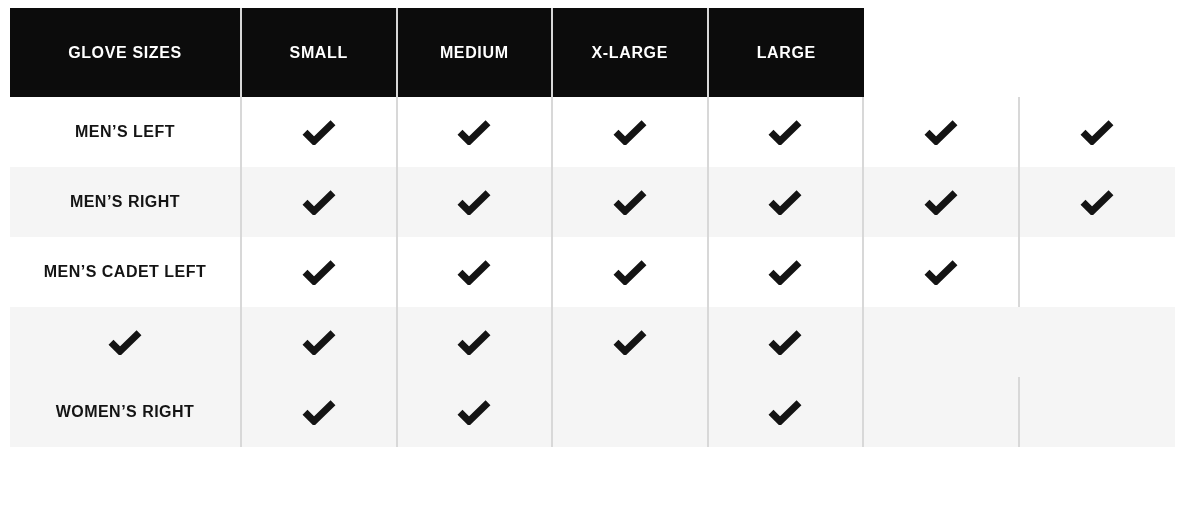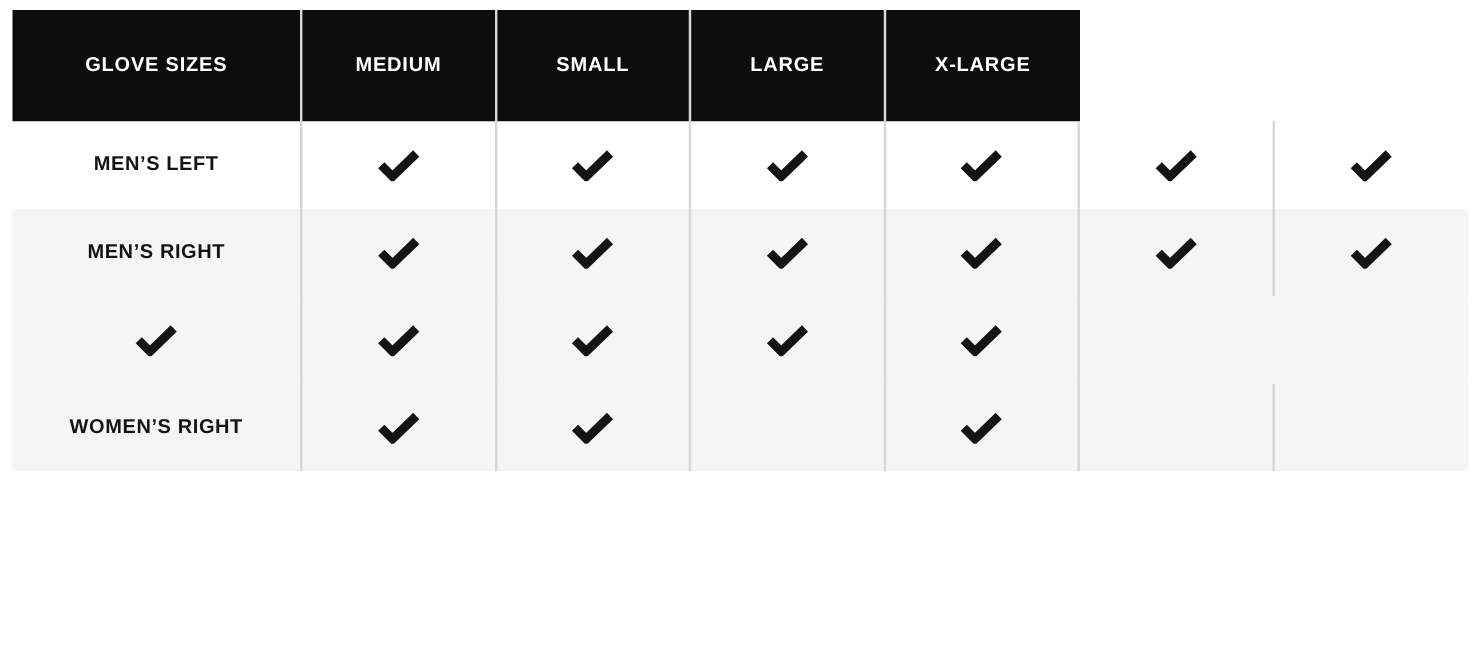--- a/index.html
+++ b/index.html
@@ -65,24 +65,24 @@
 
   .check{display:block;color:var(--check);}
 </style>
 </head>
 <body>
 
 <div class="table">
 
   <div class="tr thead">
     <div class="th">GLOVE SIZES</div>
+    <div class="th">SMALL</div>
     <div class="th">MEDIUM</div>
-    <div class="th">SMALL</div>
+    <div class="th">X-LARGE</div>
     <div class="th">LARGE</div>
-    <div class="th">X-LARGE</div>
   </div>
 
   <div class="tr body">
     <div class="td label-cell">MEN’S LEFT</div>
     <div class="td check-cell">
         <svg class="check" width="34" height="25" viewBox="0 0 34 25" aria-hidden="true">
     <path d="M3 12.2 L12 21.2 L31 2.8" fill="none" stroke="currentColor" stroke-width="7" stroke-linecap="butt" stroke-linejoin="miter"></path>
   </svg>
       </div>
     <div class="td check-cell">
@@ -139,20 +139,49 @@
     <path d="M3 12.2 L12 21.2 L31 2.8" fill="none" stroke="currentColor" stroke-width="7" stroke-linecap="butt" stroke-linejoin="miter"></path>
   </svg>
       </div>
     <div class="td check-cell">
         <svg class="check" width="34" height="25" viewBox="0 0 34 25" aria-hidden="true">
     <path d="M3 12.2 L12 21.2 L31 2.8" fill="none" stroke="currentColor" stroke-width="7" stroke-linecap="butt" stroke-linejoin="miter"></path>
   </svg>
       </div>
   </div>
 
+  <div class="tr body">
+    <div class="td label-cell">MEN’S CADET LEFT</div>
+    <div class="td check-cell">
+        <svg class="check" width="34" height="25" viewBox="0 0 34 25" aria-hidden="true">
+    <path d="M3 12.2 L12 21.2 L31 2.8" fill="none" stroke="currentColor" stroke-width="7" stroke-linecap="butt" stroke-linejoin="miter"></path>
+  </svg>
+      </div>
+    <div class="td check-cell">
+        <svg class="check" width="34" height="25" viewBox="0 0 34 25" aria-hidden="true">
+    <path d="M3 12.2 L12 21.2 L31 2.8" fill="none" stroke="currentColor" stroke-width="7" stroke-linecap="butt" stroke-linejoin="miter"></path>
+  </svg>
+      </div>
+    <div class="td check-cell">
+        <svg class="check" width="34" height="25" viewBox="0 0 34 25" aria-hidden="true">
+    <path d="M3 12.2 L12 21.2 L31 2.8" fill="none" stroke="currentColor" stroke-width="7" stroke-linecap="butt" stroke-linejoin="miter"></path>
+  </svg>
+      </div>
+    <div class="td check-cell">
+        <svg class="check" width="34" height="25" viewBox="0 0 34 25" aria-hidden="true">
+    <path d="M3 12.2 L12 21.2 L31 2.8" fill="none" stroke="currentColor" stroke-width="7" stroke-linecap="butt" stroke-linejoin="miter"></path>
+  </svg>
+      </div>
+    <div class="td check-cell">
+        <svg class="check" width="34" height="25" viewBox="0 0 34 25" aria-hidden="true">
+    <path d="M3 12.2 L12 21.2 L31 2.8" fill="none" stroke="currentColor" stroke-width="7" stroke-linecap="butt" stroke-linejoin="miter"></path>
+  </svg>
+      </div>
+    <div class="td check-cell"></div>
+  </div>
 
   <div class="tr body alt">
     <div class="td check-cell">
         <svg class="check" width="34" height="25" viewBox="0 0 34 25" aria-hidden="true">
     <path d="M3 12.2 L12 21.2 L31 2.8" fill="none" stroke="currentColor" stroke-width="7" stroke-linecap="butt" stroke-linejoin="miter"></path>
   </svg>
       </div>
     <div class="td check-cell">
         <svg class="check" width="34" height="25" viewBox="0 0 34 25" aria-hidden="true">
     <path d="M3 12.2 L12 21.2 L31 2.8" fill="none" stroke="currentColor" stroke-width="7" stroke-linecap="butt" stroke-linejoin="miter"></path>

